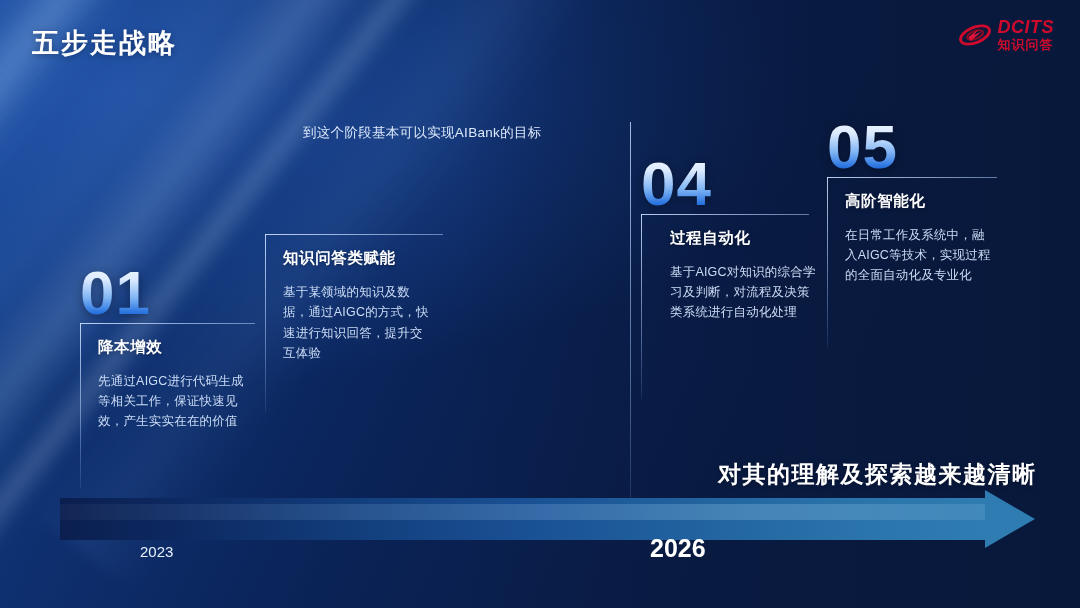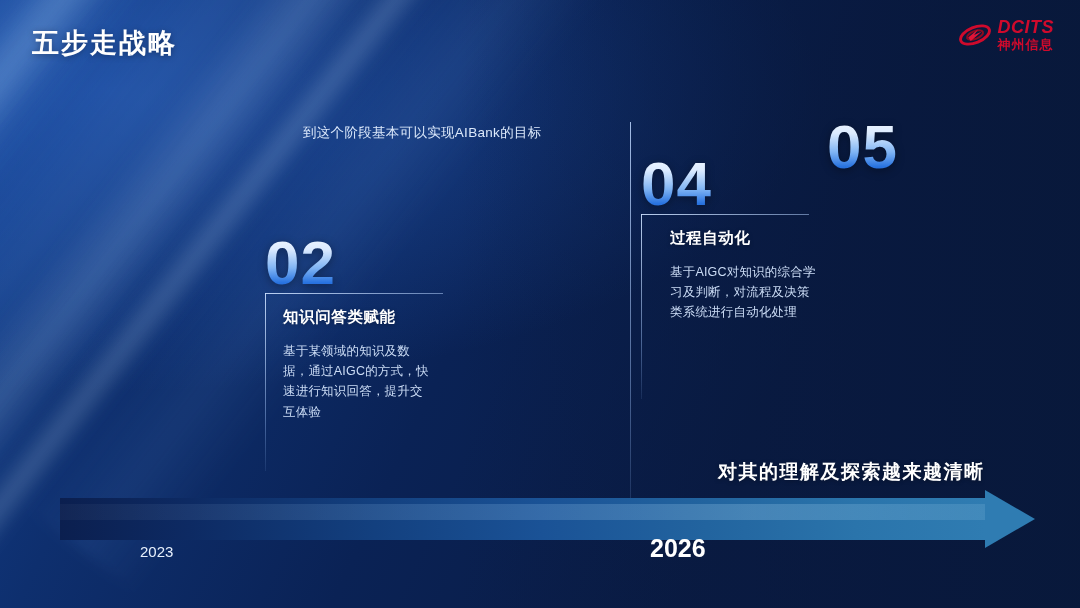--- a/index.html
+++ b/index.html
@@ -121,21 +121,21 @@
   }
   #arrow-head {
     position:absolute; left:925px; top:-8px;
     width:0; height:0;
     border-top:29px solid transparent;
     border-bottom:29px solid transparent;
     border-left:50px solid #2f7cb2;
   }
   #bottom-note {
     position:absolute; left:718px; top:459px;
-    font-size:19px; font-weight:bold; color:#ffffff;
+    font-size:23px; font-weight:bold; color:#ffffff;
     letter-spacing:1.5px; white-space:nowrap;
     text-shadow:0 1px 4px rgba(0,0,0,0.35);
   }
   .year { position:absolute; color:#ffffff;margin-left:48px; }
   #year-start { left:92px; top:543px; font-size:15px; font-weight:normal; color:#e7f0fc; }
   #year-end   { left:602px; top:534px; font-size:25px; font-weight:bold; }
 </style>
 </head>
 <body>
 
@@ -154,31 +154,39 @@
   <div id="logo">
     <span class="mark">
       <svg viewBox="0 0 40 34" width="34" height="30">
         <ellipse cx="20" cy="17" rx="18" ry="9" transform="rotate(-22 20 17)" fill="none" stroke="#cf0a2c" stroke-width="3.4"></ellipse>
         <ellipse cx="20" cy="17" rx="10" ry="4.6" transform="rotate(-22 20 17)" fill="none" stroke="#8c0a1f" stroke-width="2.4"></ellipse>
         <path d="M12 20 L24 10 L19 17 L28 13 L15 24 Z" fill="#e01437"></path>
       </svg>
     </span>
     <span class="words">
       <span class="en">DCITS</span>
-      <span class="cn">神州信息</span>
+      <span class="cn">知识问答</span>
     </span>
   </div>
 
   <div id="annotation">到这个阶段基本可以实现AIBank的目标</div>
 
   <div class="guide" style="left:630px; top:122px; height:385px;"></div>
 
+  <div class="step" style="left:80px; top:264px;">
+    <div class="num">01</div>
+    <div class="card" style="width:175px;">
+      <div class="hrule" style="width:175px;"></div>
+      <div class="vrule" style="height:166px;"></div>
+      <h3>降本增效</h3>
+      <p style="width:148px;">先通过AIGC进行代码生成等相关工作，保证快速见效，产生实实在在的价值</p>
+    </div>
+  </div>
 
   <div class="step" style="left:265px; top:234px;">
-    <div class="num">02</div>
     <div class="card" style="width:178px;">
       <div class="hrule" style="width:178px;"></div>
       <div class="vrule" style="height:178px;"></div>
       <h3>知识问答类赋能</h3>
       <p style="width:152px;">基于某领域的知识及数据，通过AIGC的方式，快速进行知识回答，提升交互体验</p>
     </div>
   </div>
 
 
   <div class="step" style="left:641px; top:155px;">
@@ -186,20 +194,26 @@
     <div class="card" style="width:168px;padding-left:29px;">
       <div class="hrule" style="width:168px;"></div>
       <div class="vrule" style="height:185px;"></div>
       <h3>过程自动化</h3>
       <p style="width:146px;">基于AIGC对知识的综合学习及判断，对流程及决策类系统进行自动化处理</p>
     </div>
   </div>
 
   <div class="step" style="left:827px; top:118px;">
     <div class="num">05</div>
+    <div class="card" style="width:170px;">
+      <div class="hrule" style="width:170px;"></div>
+      <div class="vrule" style="height:170px;"></div>
+      <h3>高阶智能化</h3>
+      <p style="width:150px;">在日常工作及系统中，融入AIGC等技术，实现过程的全面自动化及专业化</p>
+    </div>
   </div>
 
   <div id="bottom-note">对其的理解及探索越来越清晰</div>
 
   <div id="arrow-wrap">
     <div id="arrow-bar"></div>
     <div id="arrow-head"></div>
   </div>
 
   <div class="year" id="year-start">2023</div>

